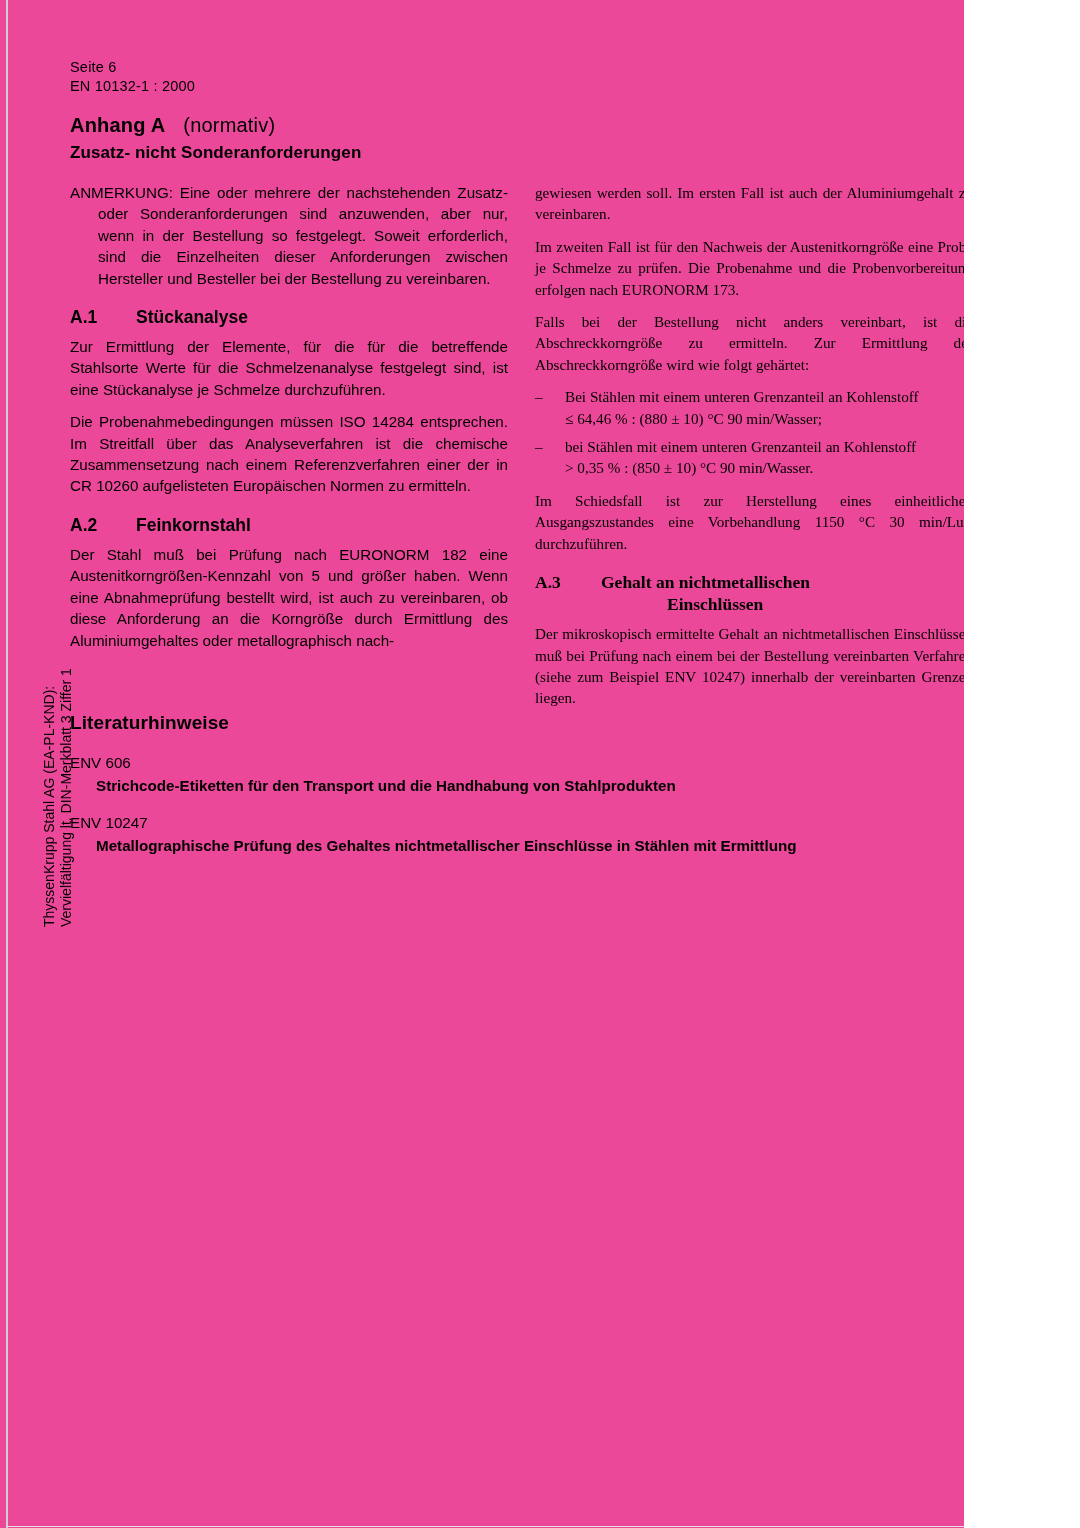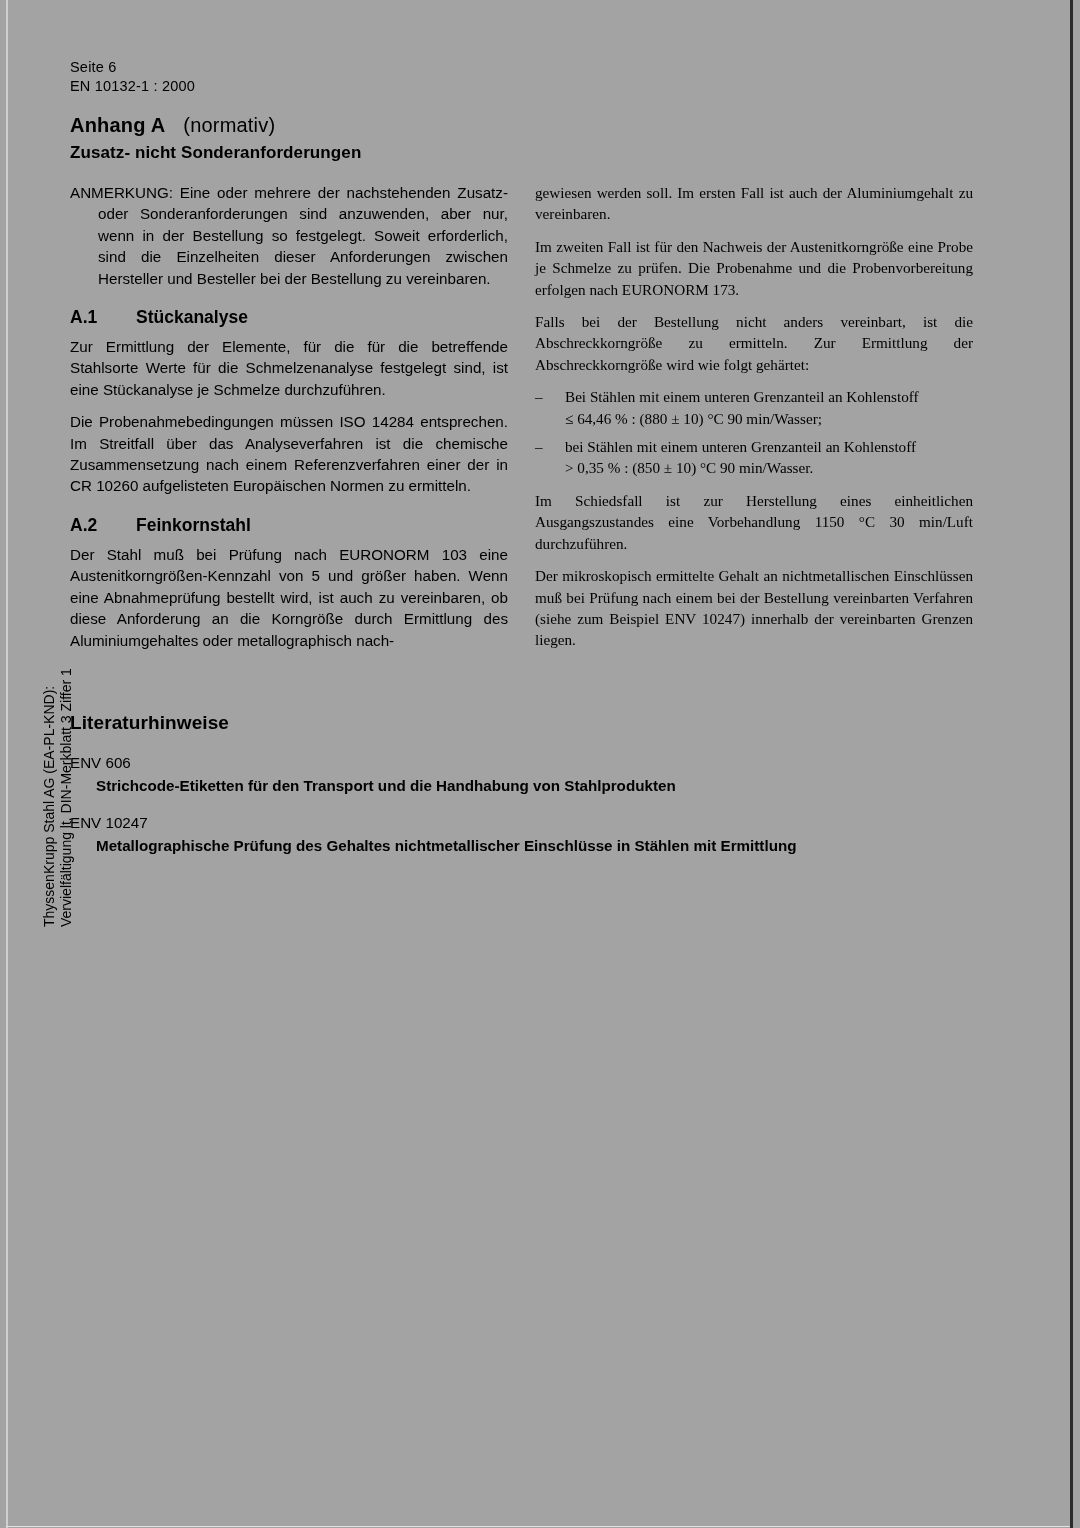--- a/index.html
+++ b/index.html
@@ -6,23 +6,23 @@
     margin: 0;
     padding: 0;
     background: #ffffff;
   }
   body {
     font-family: "Liberation Sans", sans-serif;
     color: #000000;
   }
   .page {
     position: relative;
-    width: 1080px;
+    width: 964px;
     height: 1528px;
-    background: #a3a3a3;
+    background: #ec4899;
     overflow: hidden;
     box-sizing: border-box;
   }
   
   .edge-left {
     position: absolute;
     left: 6px; top: 0;
     width: 2px; height: 1528px;
     background: #cfcfcf;
   }
@@ -198,21 +198,21 @@
 
     <h3 class="clause">
       <span class="num">A.1</span><span>Stückanalyse</span>
     </h3>
     <p class="body">Zur Ermittlung der Elemente, für die für die betreffende Stahlsorte Werte für die Schmelzenanalyse festgelegt sind, ist eine Stückanalyse je Schmelze durchzuführen.</p>
     <p class="body">Die Probenahmebedingungen müssen ISO 14284 entsprechen. Im Streitfall über das Analyseverfahren ist die chemische Zusammensetzung nach einem Referenzverfahren einer der in CR 10260 aufgelisteten Europäischen Normen zu ermitteln.</p>
 
     <h3 class="clause">
       <span class="num">A.2</span><span>Feinkornstahl</span>
     </h3>
-    <p class="body last">Der Stahl muß bei Prüfung nach EURONORM 103 eine Austenitkorngrößen-Kennzahl von 5 und größer haben. Wenn eine Abnahmeprüfung bestellt wird, ist auch zu vereinbaren, ob diese Anforderung an die Korngröße durch Ermittlung des Aluminiumgehaltes oder metallographisch nach-</p>
+    <p class="body last">Der Stahl muß bei Prüfung nach EURONORM 182 eine Austenitkorngrößen-Kennzahl von 5 und größer haben. Wenn eine Abnahmeprüfung bestellt wird, ist auch zu vereinbaren, ob diese Anforderung an die Korngröße durch Ermittlung des Aluminiumgehaltes oder metallographisch nach-</p>
 
   </div>
 
   <div class="col col-right">
 
     <p class="body">gewiesen werden soll. Im ersten Fall ist auch der Aluminiumgehalt zu vereinbaren.</p>
     <p class="body">Im zweiten Fall ist für den Nachweis der Austenitkorngröße eine Probe je Schmelze zu prüfen. Die Probenahme und die Probenvorbereitung erfolgen nach EURONORM 173.</p>
     <p class="body">Falls bei der Bestellung nicht anders vereinbart, ist die Abschreckkorngröße zu ermitteln. Zur Ermittlung der Abschreckkorngröße wird wie folgt gehärtet:</p>
 
     <ul class="dashlist">
@@ -221,20 +221,24 @@
         <span class="linetwo">≤ 64,46 % : (880 ± 10) °C 90 min/Wasser;</span>
       </li>
       <li>
         <span class="dash">–</span><span>bei Stählen mit einem unteren Grenzanteil an Kohlenstoff</span>
         <span class="linetwo">&gt; 0,35 % : (850 ± 10) °C 90 min/Wasser.</span>
       </li>
     </ul>
 
     <p class="body">Im Schiedsfall ist zur Herstellung eines einheitlichen Ausgangszustandes eine Vorbehandlung 1150 °C 30 min/Luft durchzuführen.</p>
 
+    <h3 class="clause">
+      <span class="num">A.3</span><span>Gehalt an nichtmetallischen</span><br>
+      <span class="num"></span><span>Einschlüssen</span>
+    </h3>
     <p class="body last">Der mikroskopisch ermittelte Gehalt an nichtmetallischen Einschlüssen muß bei Prüfung nach einem bei der Bestellung vereinbarten Verfahren (siehe zum Beispiel ENV 10247) innerhalb der vereinbarten Grenzen liegen.</p>
 
   </div>
 
   <div class="refs">
     <h2>Literaturhinweise</h2>
 
     <div class="ref-item">
       <div class="ref-code">ENV 606</div>
       <div class="ref-title">Strichcode-Etiketten für den Transport und die Handhabung von Stahlprodukten</div>

